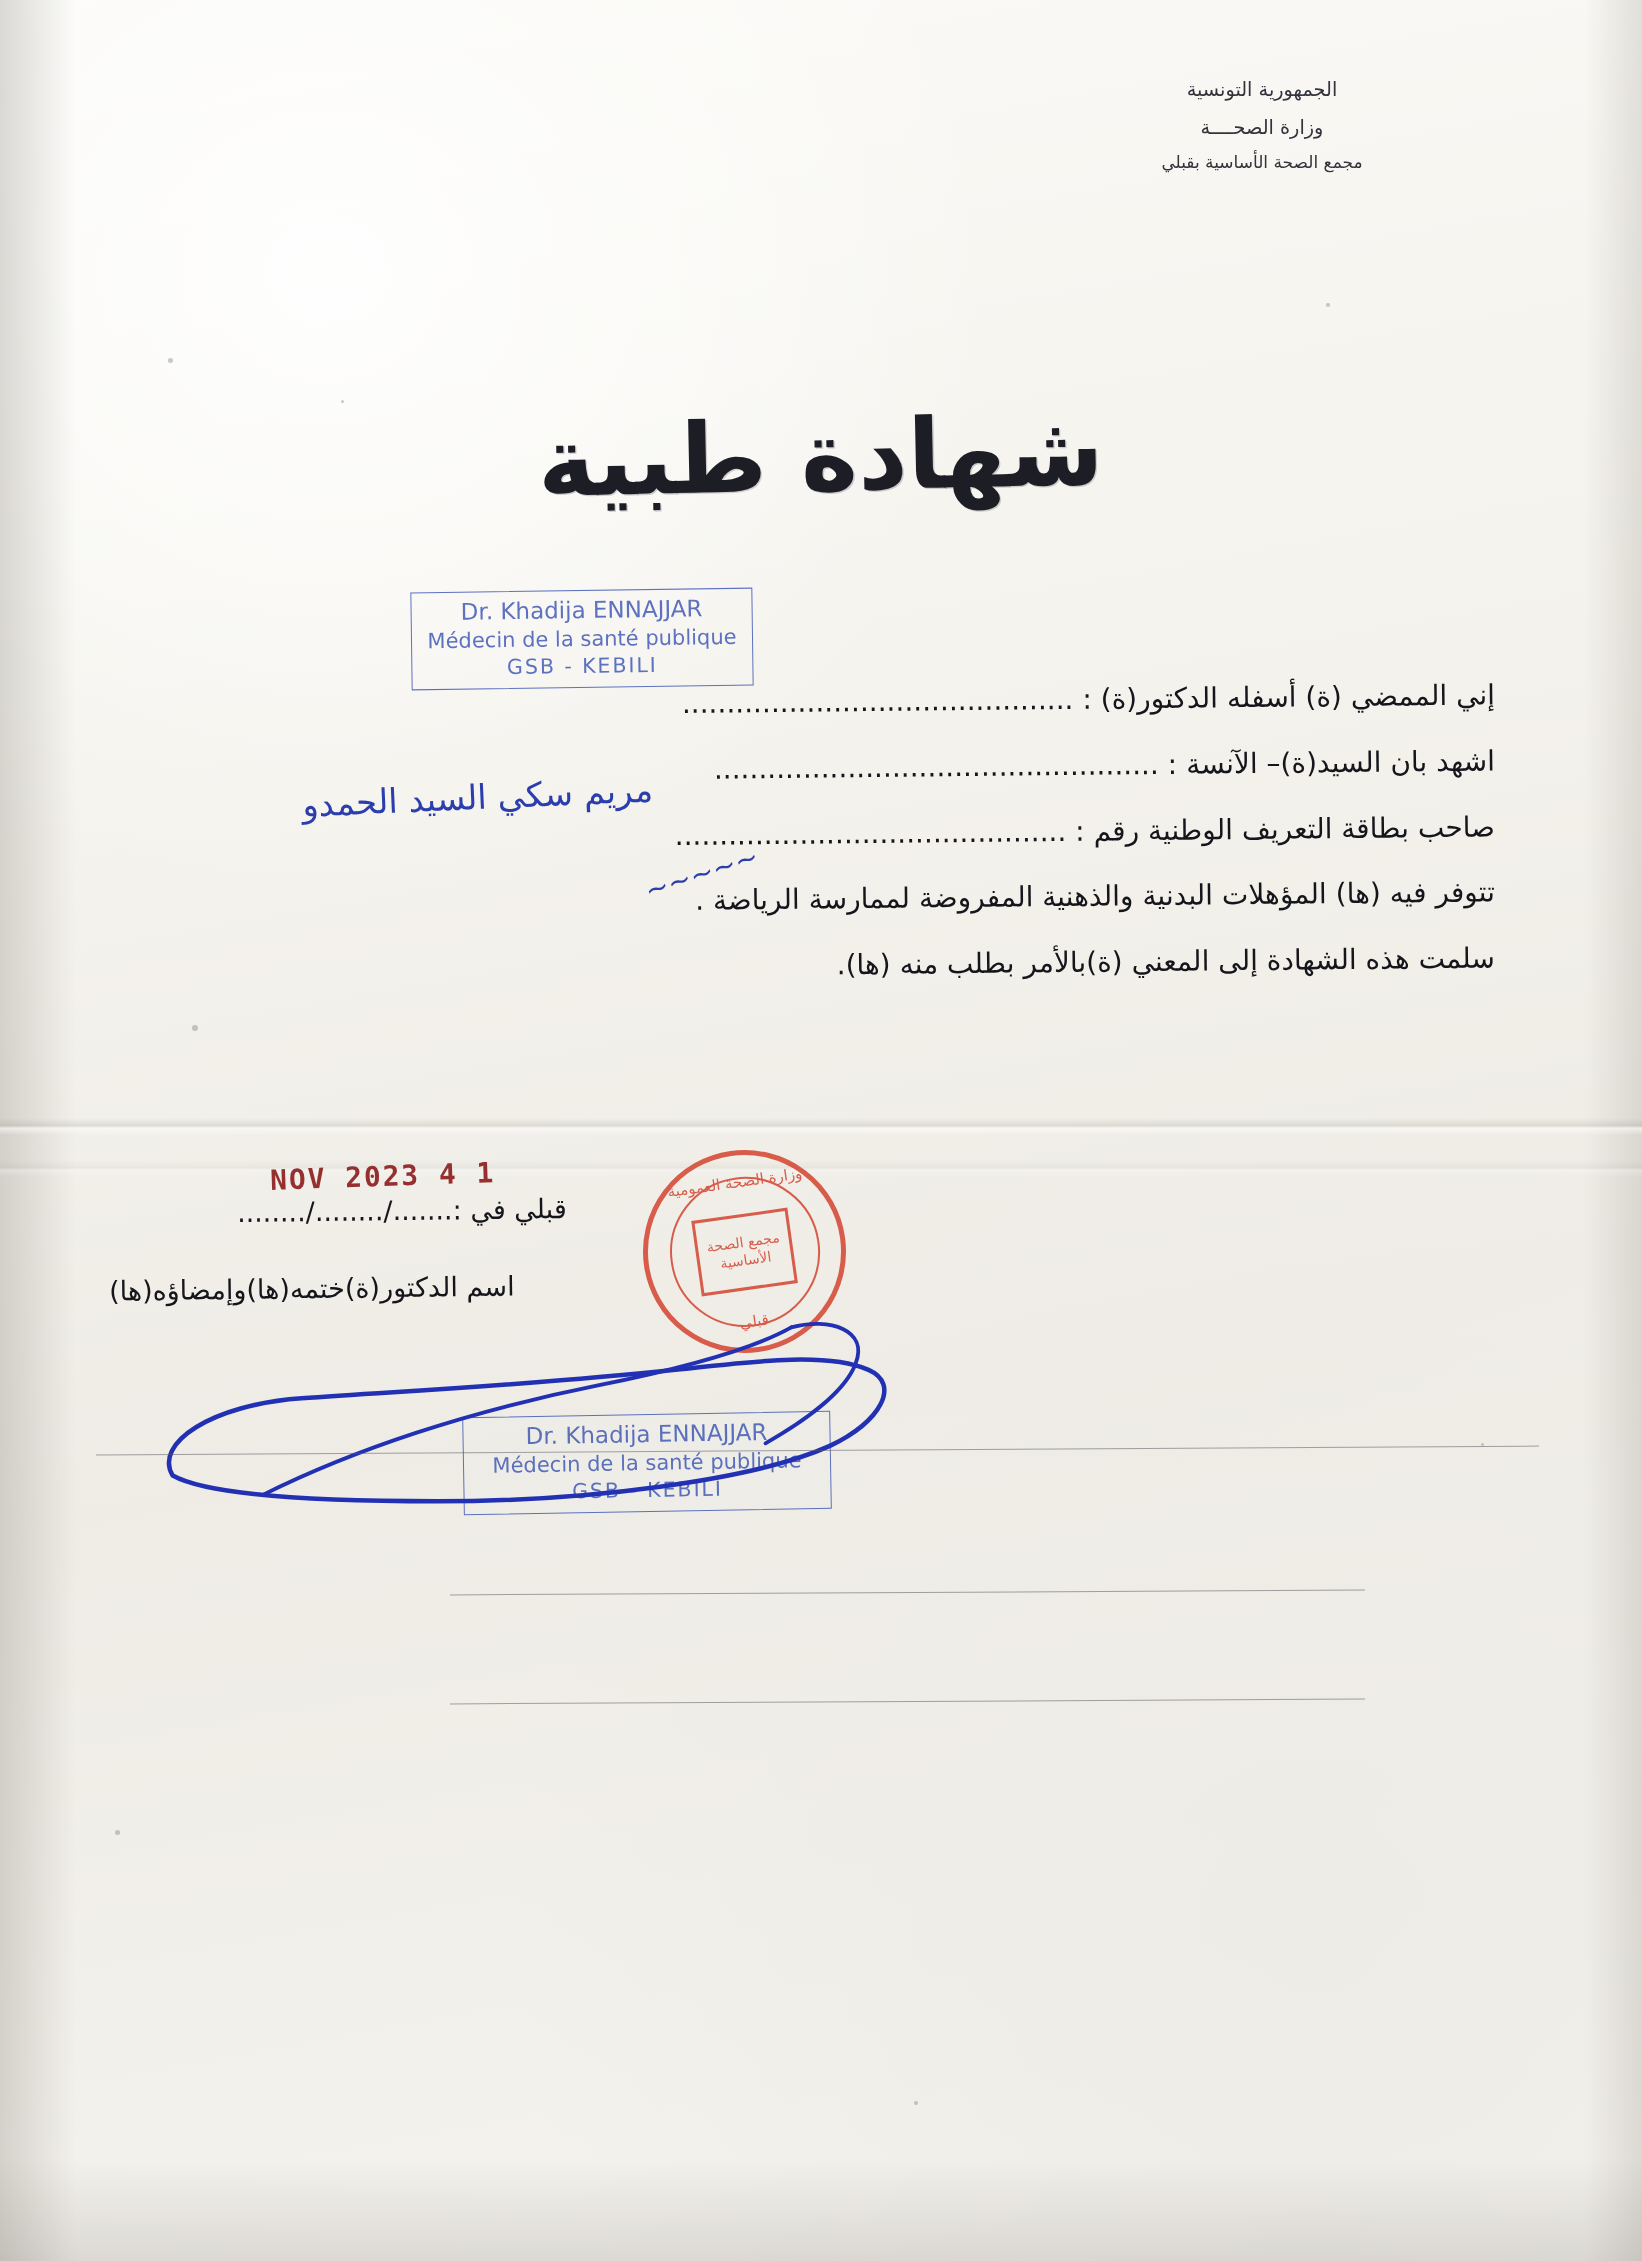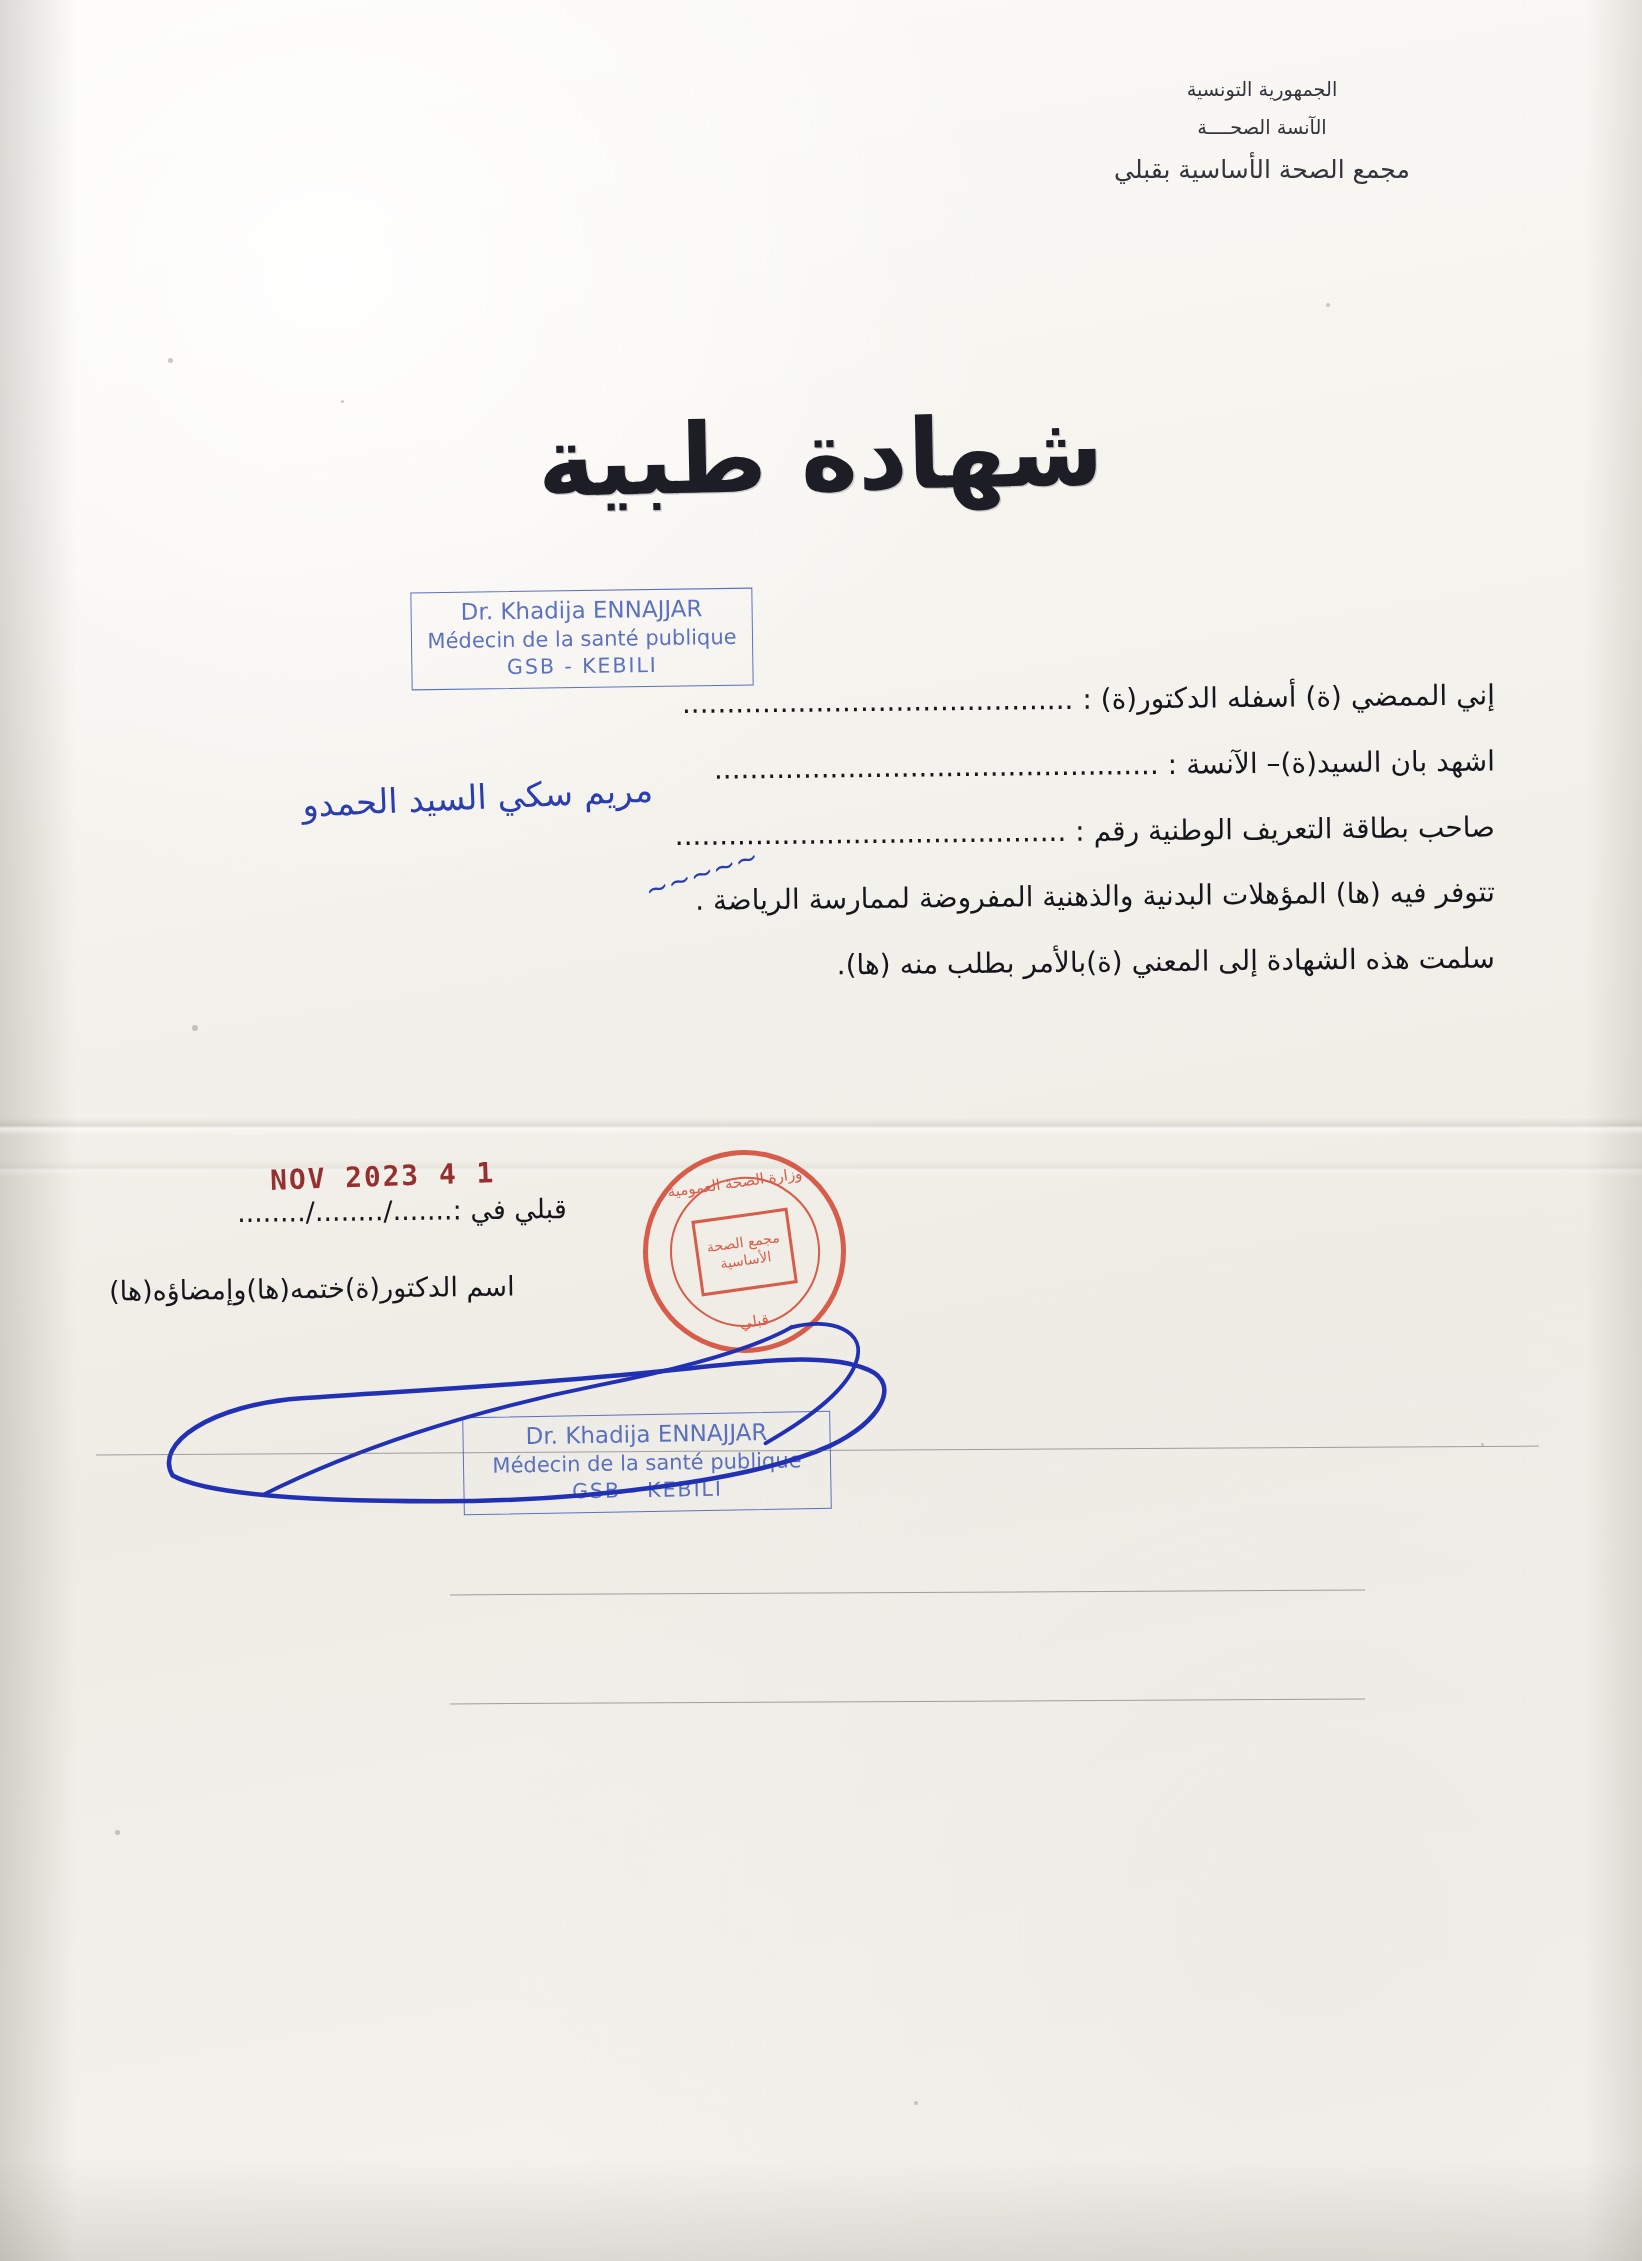--- a/index.html
+++ b/index.html
@@ -62,21 +62,21 @@
     color: #2a2a33;
     font-family: "DejaVu Sans", sans-serif;
   }
   .letterhead div {
     font-size: 19.3px;
     letter-spacing: 1.3px;
     line-height: 1.95;
     color: #33333c;
   }
   .letterhead .l2 { letter-spacing: 3.9px; }
-  .letterhead .l3 { font-size: 25px; letter-spacing: 0.3px; }
+  .letterhead .l3 { font-size: 17px; letter-spacing: 0.3px; }
 
   
   .title {
     position: absolute;
     top: 400px;
     left: 0;
     right: 0;
     text-align: center;
     font-family: "DejaVu Sans", sans-serif;
     font-size: 97px;
@@ -241,21 +241,21 @@
   <div class="speck" style="left:169px; top:358px; width:4.5px; height:4.5px;"></div>
   <div class="speck" style="left:342px; top:400px; width:3.2px; height:3.2px;"></div>
   <div class="speck" style="left:1327px; top:303px; width:3.9px; height:3.9px;"></div>
   <div class="speck" style="left:193px; top:1025px; width:5.8px; height:5.8px;"></div>
   <div class="speck" style="left:116px; top:1830px; width:5.2px; height:5.2px;"></div>
   <div class="speck" style="left:915px; top:2101px; width:3.9px; height:3.9px;"></div>
   <div class="speck" style="left:1482px; top:1443px; width:3.2px; height:3.2px;"></div>
 
   <div class="letterhead">
     <div class="l1">الجمهورية التونسية</div>
-    <div class="l2">الآنسة الصحــــة</div>
+    <div class="l2">وزارة الصحــــة</div>
     <div class="l3">مجمع الصحة الأساسية بقبلي</div>
   </div>
 
   <div class="title">شهادة طبية</div>
 
   <div class="stamp-blue" style="left:412px; top:590px; width:322px; transform: rotate(-0.8deg);">
     <div class="l1">Dr. Khadija ENNAJJAR</div>
     <div class="l2">Médecin de la santé publique</div>
     <div class="l3">GSB - KEBILI</div>
   </div>

